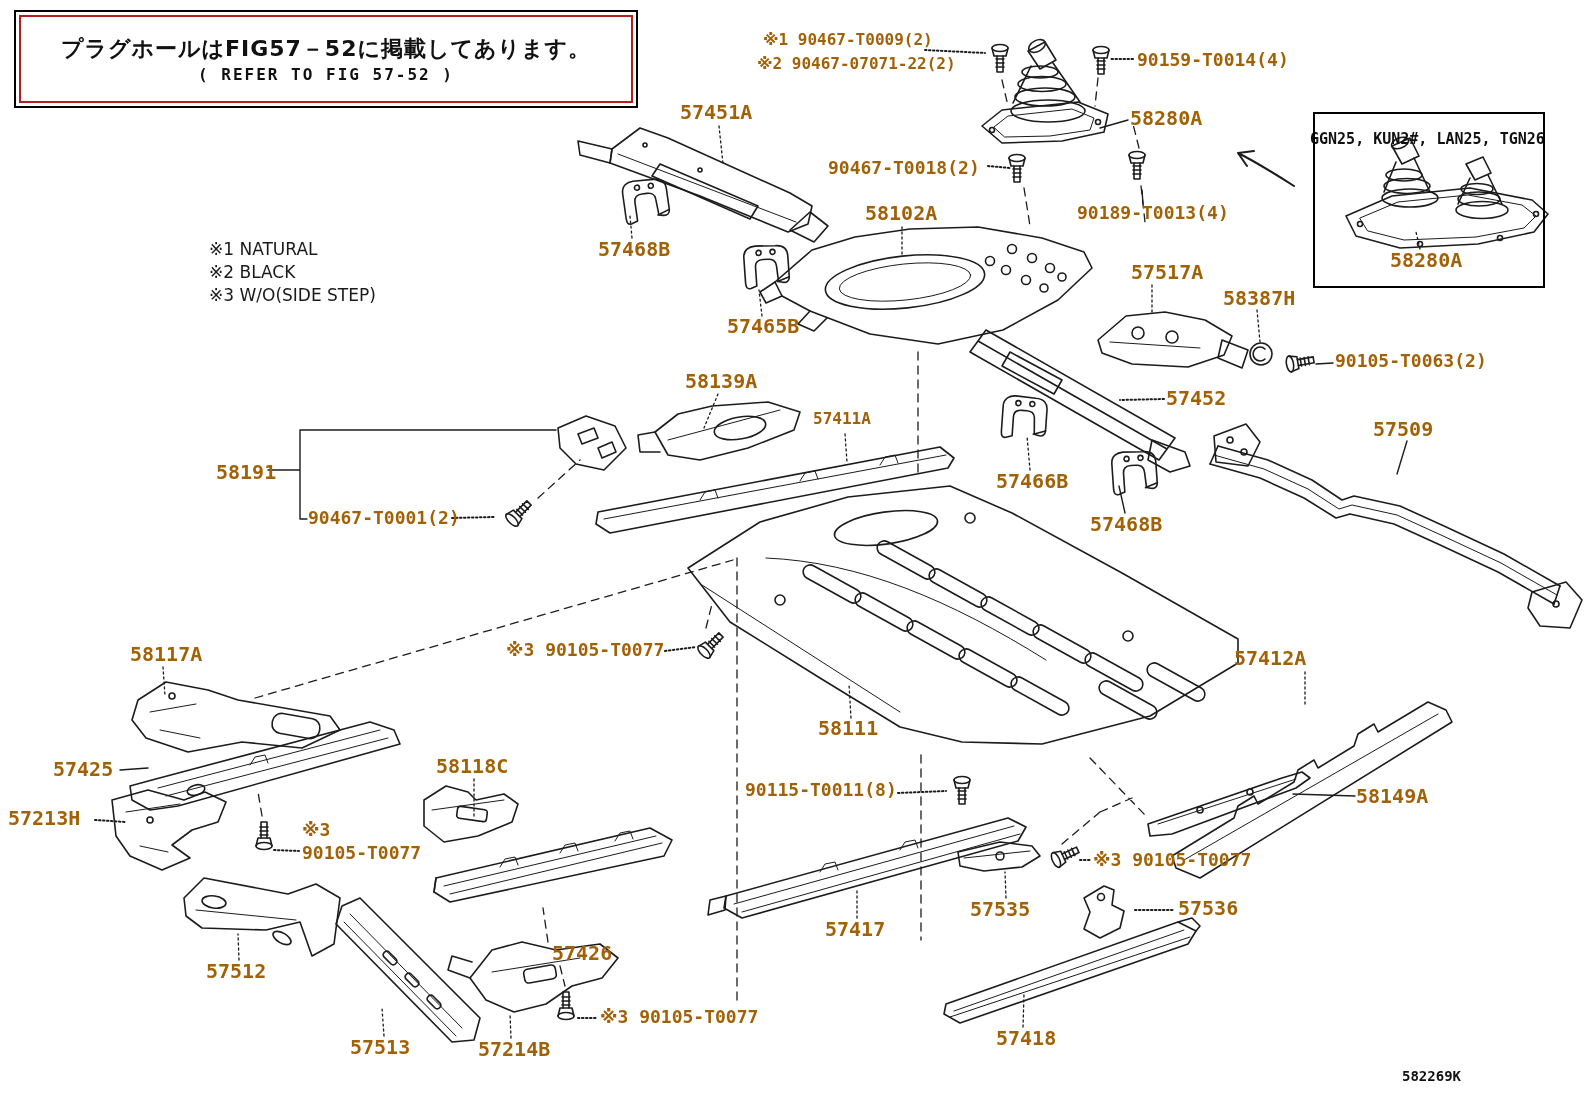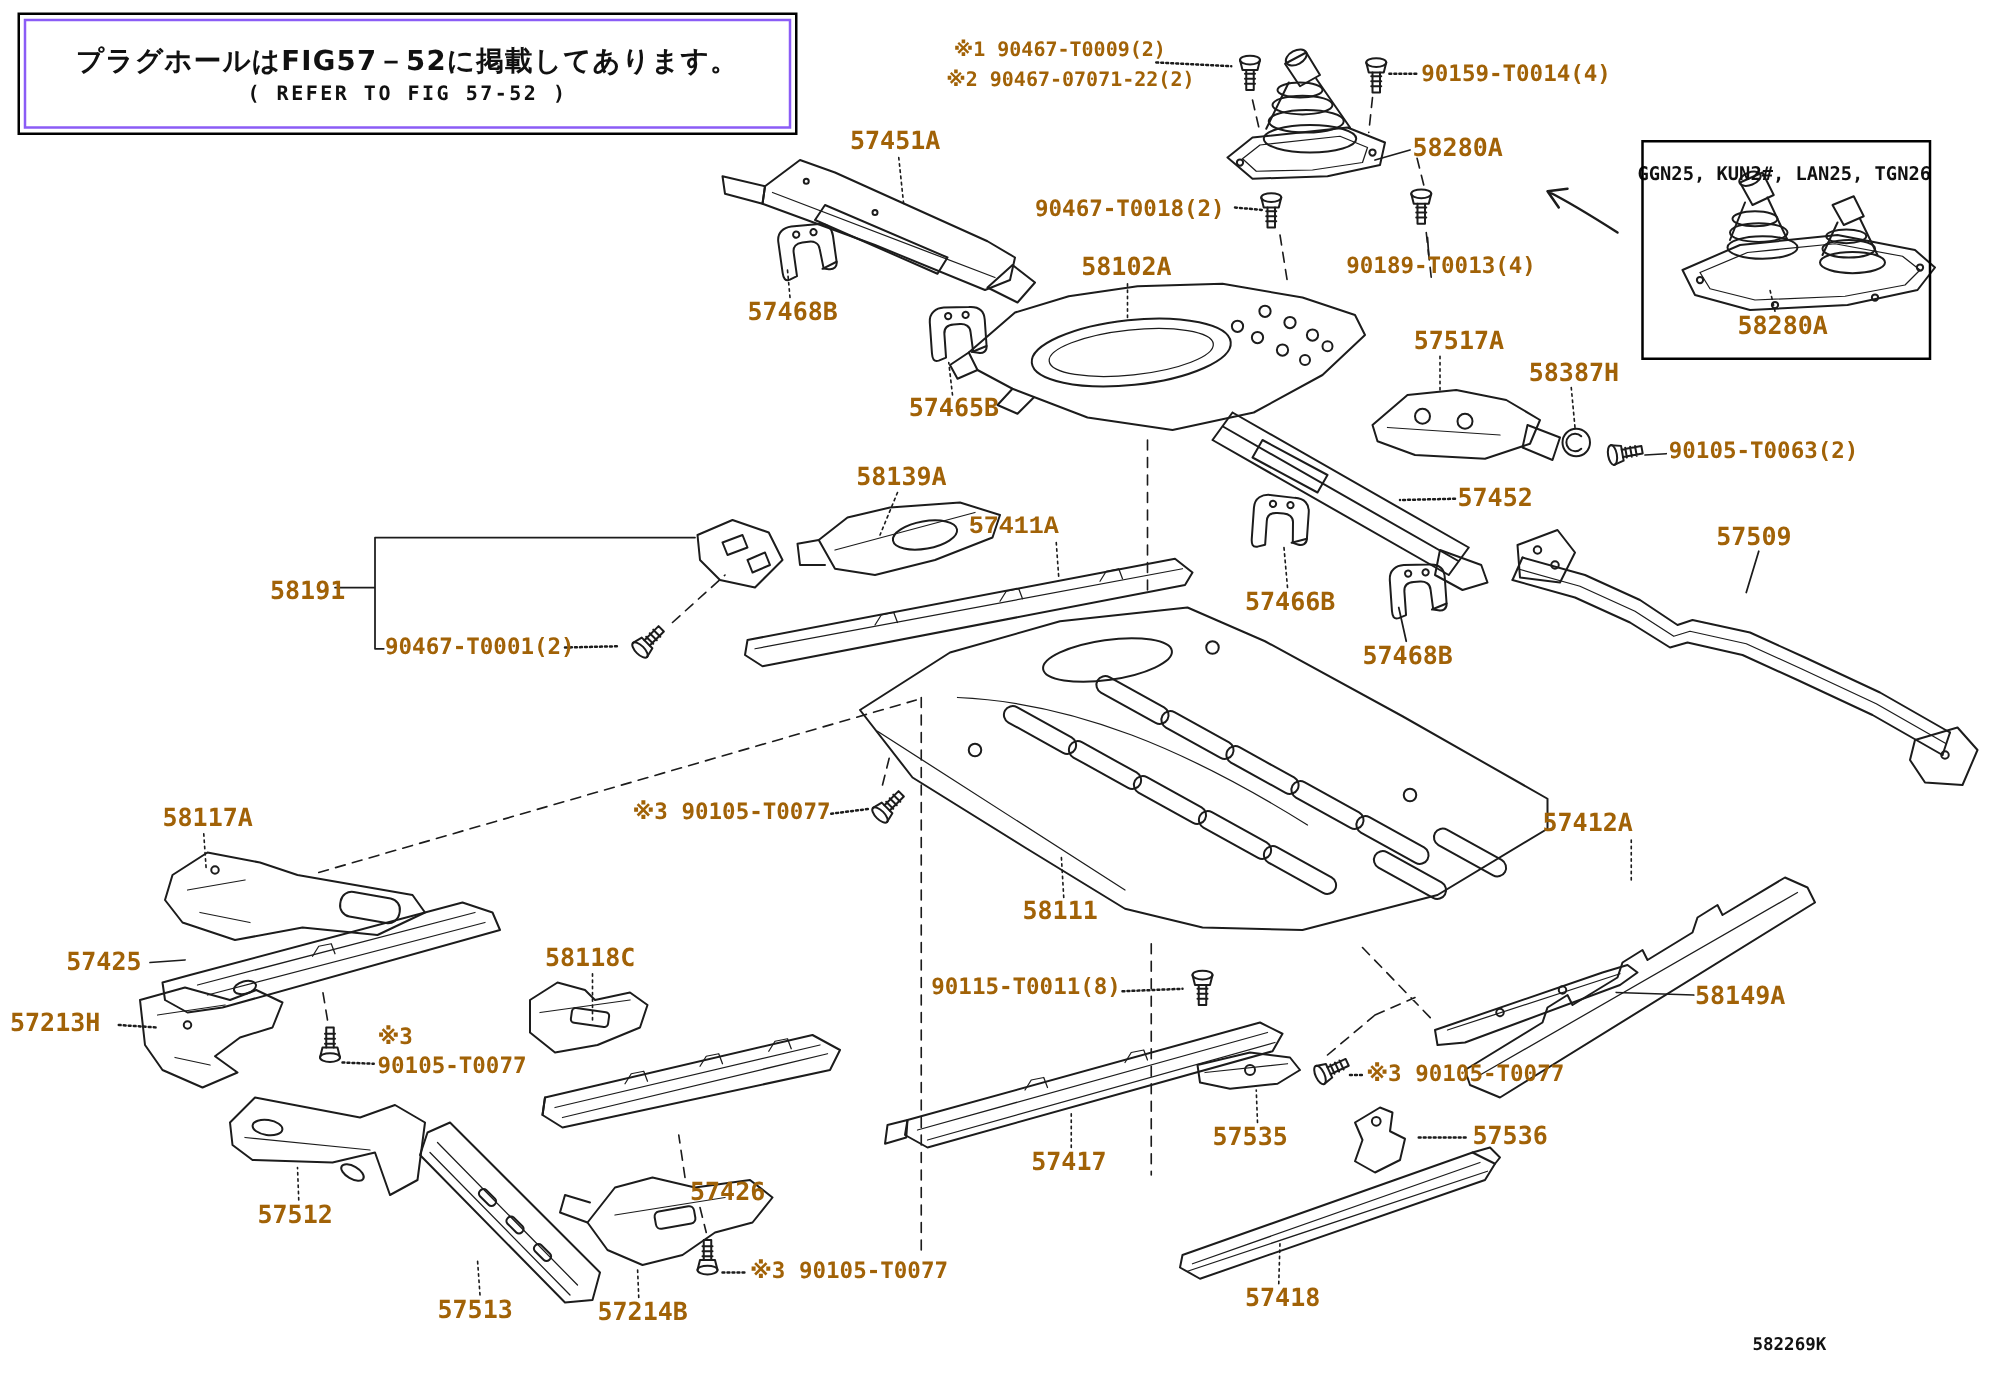--- a/index.html
+++ b/index.html
@@ -3,21 +3,21 @@
 <meta charset="utf-8">
 <style>
   html,body{margin:0;padding:0;background:#fff;}
   #stage{position:relative;width:1592px;height:1099px;background:#fff;overflow:hidden;
          font-family:"DejaVu Sans","Liberation Sans",sans-serif;color:#111;}
   #art{position:absolute;left:0;top:0;}
   #art path,#art line,#art circle,#art ellipse,#art rect,#art polyline{vector-effect:non-scaling-stroke;}
   .plabel{position:absolute;font-family:"DejaVu Sans Mono","DejaVu Sans",monospace;
           font-weight:bold;color:#a16207;white-space:pre;line-height:1.05;}
   .note-box{position:absolute;left:14px;top:10px;width:620px;height:94px;border:2px solid #000;background:#fff;}
-  .nb-inner{position:absolute;inset:3px;border:2px solid #8b5cf6;display:flex;flex-direction:column;
+  .nb-inner{position:absolute;inset:3px;border:2px solid #b91c1c;display:flex;flex-direction:column;
             align-items:center;justify-content:center;gap:1px;}
   .nb-jp{font-size:22px;font-weight:bold;letter-spacing:1px;}
   .nb-en{font-size:20px;letter-spacing:0.5px;}
   .nb-ref{font-size:16px;font-weight:bold;font-family:"DejaVu Sans Mono",monospace;letter-spacing:2px;}
   .legend{position:absolute;left:209px;top:238px;font-size:17px;line-height:23px;color:#1a1a1a;}
   .variant-caption{position:absolute;left:1310px;top:90px;font-size:15px;font-weight:bold;
                    font-family:"DejaVu Sans Mono",monospace;margin-top:40px;}
   .variant-box{position:absolute;left:1313px;top:112px;width:228px;height:172px;border:2px solid #000;}
   .diagram-code{position:absolute;left:1402px;top:1068px;font-size:14px;font-weight:bold;
                 font-family:"DejaVu Sans Mono",monospace;}
@@ -337,41 +337,46 @@
   </g>
 </svg>
 
 <div class="note-box">
   <div class="nb-inner">
     <div class="nb-jp">プラグホールはFIG57－52に掲載してあります。</div>
     <div class="nb-ref">( REFER TO FIG 57-52 )</div>
   </div>
 </div>
 
+<div class="legend">
+  <div>※1 NATURAL</div>
+  <div>※2 BLACK</div>
+  <div>※3 W/O(SIDE STEP)</div>
+</div>
 
 <div class="variant-caption">GGN25, KUN2#, LAN25, TGN26</div>
 <div class="variant-box"></div>
 
 <div id="labels">
       <div class="plabel" style="left: 763px; top: 32px; font-size: 16px;">※1 90467-T0009(2)</div>
       <div class="plabel" style="left: 757px; top: 56px; font-size: 16px;">※2 90467-07071-22(2)</div>
       <div class="plabel" style="left: 1137px; top: 51px; font-size: 18px;">90159-T0014(4)</div>
       <div class="plabel" style="left: 1130px; top: 108px; font-size: 20px;">58280A</div>
       <div class="plabel" style="left: 828px; top: 159px; font-size: 18px;">90467-T0018(2)</div>
       <div class="plabel" style="left: 1077px; top: 204px; font-size: 18px;">90189-T0013(4)</div>
       <div class="plabel" style="left: 680px; top: 102px; font-size: 20px;">57451A</div>
       <div class="plabel" style="left: 598px; top: 239px; font-size: 20px;">57468B</div>
       <div class="plabel" style="left: 865px; top: 203px; font-size: 20px;">58102A</div>
       <div class="plabel" style="left: 727px; top: 316px; font-size: 20px;">57465B</div>
       <div class="plabel" style="left: 1131px; top: 262px; font-size: 20px;">57517A</div>
       <div class="plabel" style="left: 1223px; top: 288px; font-size: 20px;">58387H</div>
       <div class="plabel" style="left: 1335px; top: 352px; font-size: 18px;">90105-T0063(2)</div>
       <div class="plabel" style="left: 1166px; top: 388px; font-size: 20px;">57452</div>
       <div class="plabel" style="left: 685px; top: 371px; font-size: 20px;">58139A</div>
-      <div class="plabel" style="left: 775px; top: 411px; font-size: 20px; font-family: Liberation Mono, monospace;">57411A</div>
+      <div class="plabel" style="left: 813px; top: 411px; font-size: 16px;">57411A</div>
       <div class="plabel" style="left: 1373px; top: 419px; font-size: 20px;">57509</div>
       <div class="plabel" style="left: 216px; top: 462px; font-size: 20px; text-align: center;">58191</div>
       <div class="plabel" style="left: 308px; top: 509px; font-size: 18px;">90467-T0001(2)</div>
       <div class="plabel" style="left: 996px; top: 471px; font-size: 20px;">57466B</div>
       <div class="plabel" style="left: 1090px; top: 514px; font-size: 20px;">57468B</div>
       <div class="plabel" style="left: 130px; top: 644px; font-size: 20px;">58117A</div>
       <div class="plabel" style="left: 53px; top: 759px; font-size: 20px;">57425</div>
       <div class="plabel" style="left: 8px; top: 808px; font-size: 20px;">57213H</div>
       <div class="plabel" style="left: 302px; top: 821px; font-size: 18px;">※3</div>
       <div class="plabel" style="left: 302px; top: 844px; font-size: 18px;">90105-T0077</div>

